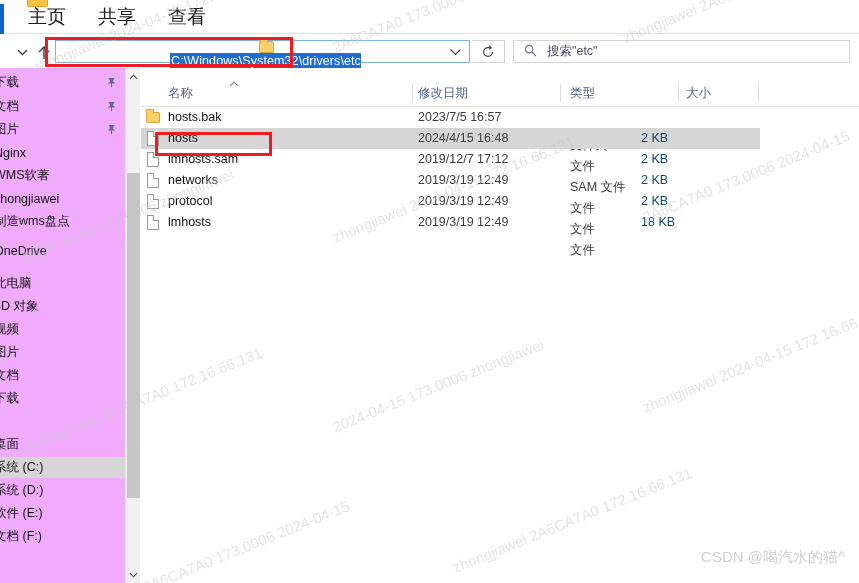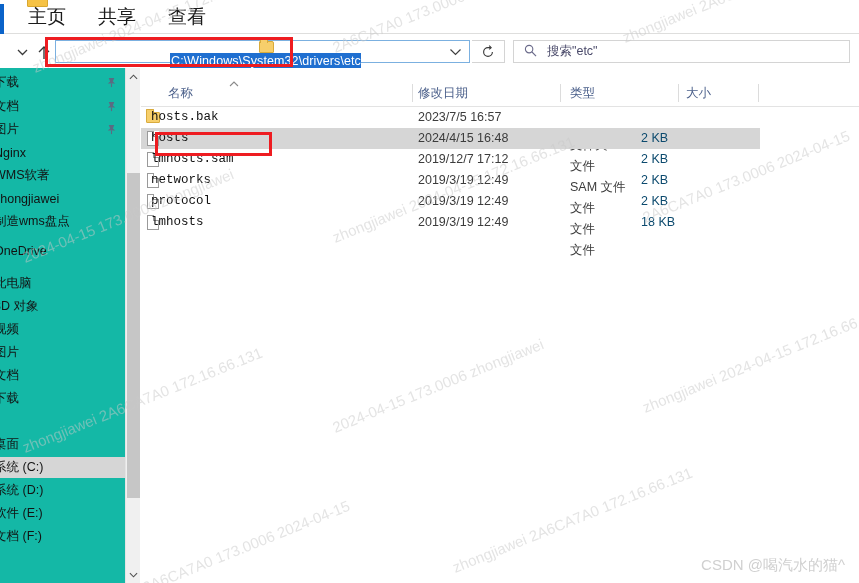--- a/index.html
+++ b/index.html
@@ -117,21 +117,21 @@
   .annot {
     position: absolute; border: 3px solid #ee1c21; z-index: 6;
     pointer-events: none; background: transparent;
   }
   .annot-addr { left: 45px; top: 37px; width: 248px; height: 30px; }
   .annot-hosts { left: 155px; top: 132px; width: 117px; height: 24px; }
 
   
   .sidebar {
     position: absolute; left: 0; top: 68px; width: 125px; height: 515px;
-    background: #14b8a6; overflow: hidden; padding-left: 39px;
+    background: #f0abfc; overflow: hidden; padding-left: 39px;
   }
   .sb-item {
     position: absolute; left: 0; width: 125px; height: 21px;
     display: flex; align-items: center;
     font-size: 12.5px; color: #121212; white-space: nowrap;
   }
   .sb-item .sb-label { margin-left: -6px; }
   .sb-item.sel { background: #d6d6d6; }
   .pin {
     position: absolute; right: 8px; top: 5px; width: 11px; height: 11px;
@@ -176,21 +176,21 @@
   }
 
   .row {
     position: absolute; left: 0; width: 718px; height: 21px;
   }
   .row.sel { background: #d6d6d6; width: 619px; }
   .cell {
     position: absolute; top: 0; height: 21px; line-height: 21px;
     font-size: 12.5px; color: #111111; white-space: nowrap;
   }
-  .c-name { left: 10px; font-family: Liberation Mono, monospace; }
+  .c-name { left: 27px; }
   .c-date { left: 277px; color: #3c3c3c; }
   .c-type { left: 429px; color: #3c3c3c; margin-top: 28px; }
   .c-size { left: 500px; width: 114px; text-align: left; color: #0c4a6e; }
 
   .ico-folder {
     position: absolute; left: 5px; top: 5px; width: 14px; height: 11px;
     background: #f7cf6b; border: 1px solid #d9ab3d; border-radius: 1px;
   }
   .ico-folder:before {
     content: ""; position: absolute; left: -1px; top: -4px; width: 6px; height: 4px;
@@ -203,21 +203,21 @@
   }
   .ico-file:after {
     content: ""; position: absolute; right: -1px; top: -1px;
     width: 5px; height: 5px;
     background: #ffffff;
     border-left: 1px solid #9a9a9a; border-bottom: 1px solid #9a9a9a;
   }
 
   
   .csdn {
-    position: absolute; right: 14px; bottom: 8px;
+    position: absolute; right: 14px; bottom: 16px;
     font-size: 15px; color: #d0d0d0; z-index: 7;
     white-space: nowrap;
     text-align: right;
   }
 </style>
 </head>
 <body>
 
 <div class="ribbon">
   <div class="ribbon-accent"></div>

